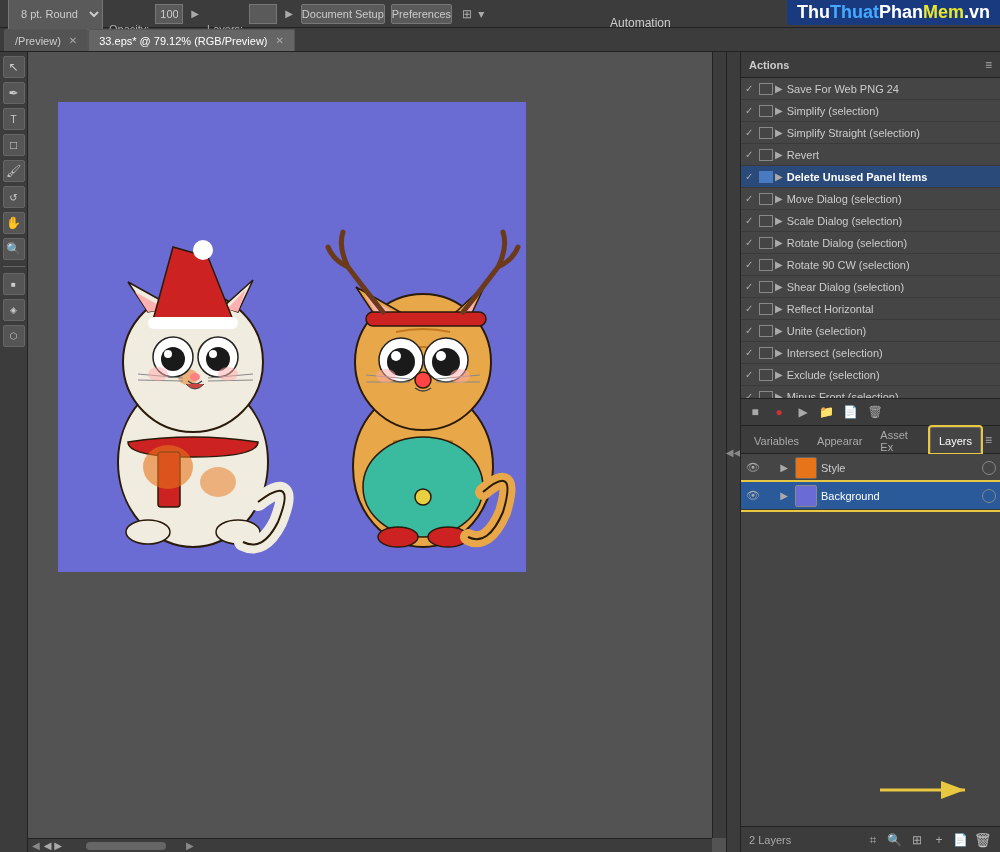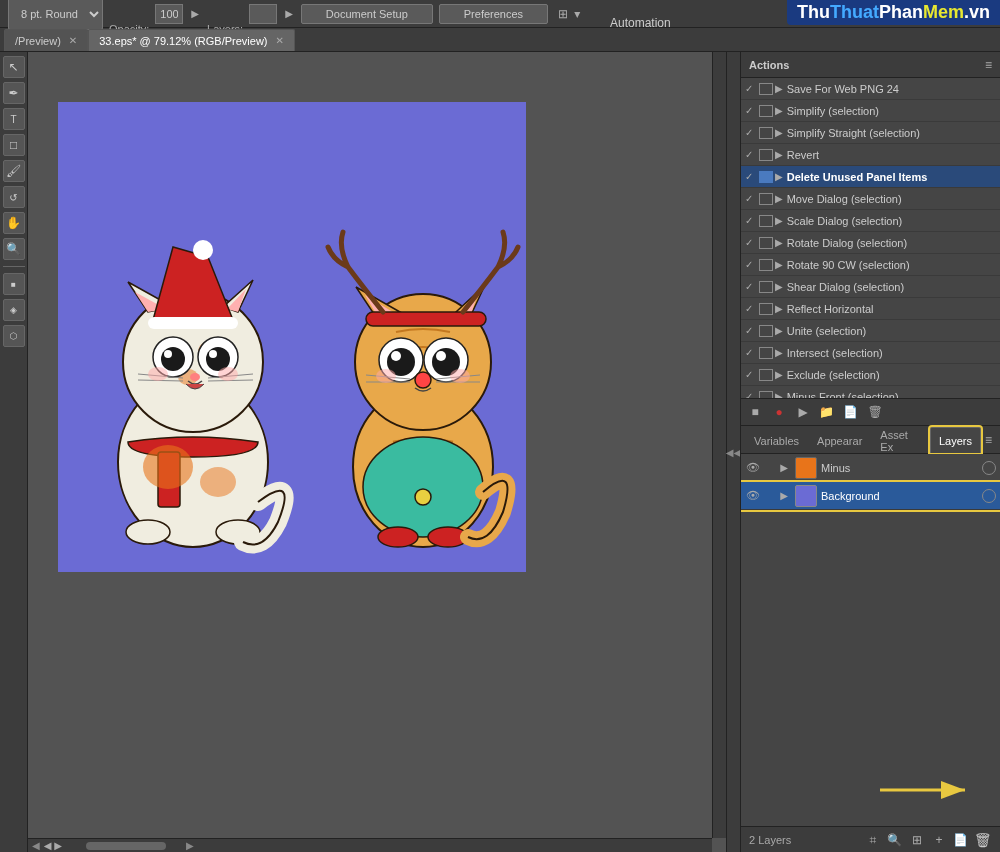--- a/index.html
+++ b/index.html
@@ -3,21 +3,21 @@
   <meta charset="utf-8">
   <style>
     * { margin: 0; padding: 0; box-sizing: border-box; }
     body { width: 1000px; height: 852px; background: #535353; font-family: Arial, sans-serif; font-size: 11px; color: #ccc; overflow: hidden; position: relative; }
 
     
     .top-bar { height: 28px; background: #3c3c3c; display: flex; align-items: center; padding: 0 8px; gap: 6px; border-bottom: 1px solid #222; }
     .brush-select { background: #5a5a5a; border: 1px solid #777; color: #ccc; font-size: 11px; padding: 1px 8px; border-radius: 2px; height: 32px; }
     .label-text { color: #aaa; font-size: 11px; margin-top: 30px; }
     .top-input { background: #5a5a5a; border: 1px solid #777; color: #ccc; font-size: 11px; padding: 1px 4px; width: 28px; height: 20px; }
-    .top-btn { background: #5a5a5a; border: 1px solid #777; color: #ccc; font-size: 11px; padding: 1px 24px; height: 20px; cursor: pointer; border-radius: 2px; }
+    .top-btn { background: #5a5a5a; border: 1px solid #777; color: #ccc; font-size: 11px; padding: 1px 0; height: 20px; cursor: pointer; border-radius: 2px; }
     .style-box { width: 28px; height: 20px; background: #5a5a5a; border: 1px solid #777; }
     .arrow-btn { color: #aaa; font-size: 10px; cursor: pointer; padding: 0 2px; }
 
     
     .tab-bar { height: 24px; background: #3c3c3c; display: flex; align-items: flex-end; padding: 0 4px; border-bottom: 1px solid #222; }
     .tab { height: 22px; background: #535353; border: 1px solid #555; border-bottom: none; padding: 0 10px; display: flex; align-items: center; gap: 4px; font-size: 11px; color: #ccc; cursor: pointer; border-radius: 2px 2px 0 0; }
     .tab.active { background: #656565; color: #fff; }
     .tab-close { color: #aaa; font-size: 10px; cursor: pointer; margin-left: 4px; }
 
     
@@ -411,21 +411,21 @@
       <span class="panel-tab-menu">≡</span>
     </div>
 
     <div class="layers-area">
 
       <div class="layer-row">
         <span class="layer-eye">👁</span>
         <span class="layer-lock"></span>
         <span class="layer-expand">▶</span>
         <div class="layer-thumb" style="background:#e8741a;border:1px solid #666;"></div>
-        <span class="layer-name">Minus</span>
+        <span class="layer-name">Style</span>
         <div class="layer-circle"></div>
       </div>
 
       <div class="layer-row selected">
         <span class="layer-eye">👁</span>
         <span class="layer-lock"></span>
         <span class="layer-expand">▶</span>
         <div class="layer-thumb" style="background:#6b6bd4;border:1px solid #888;"></div>
         <span class="layer-name">Background</span>
         <div class="layer-circle"></div>

